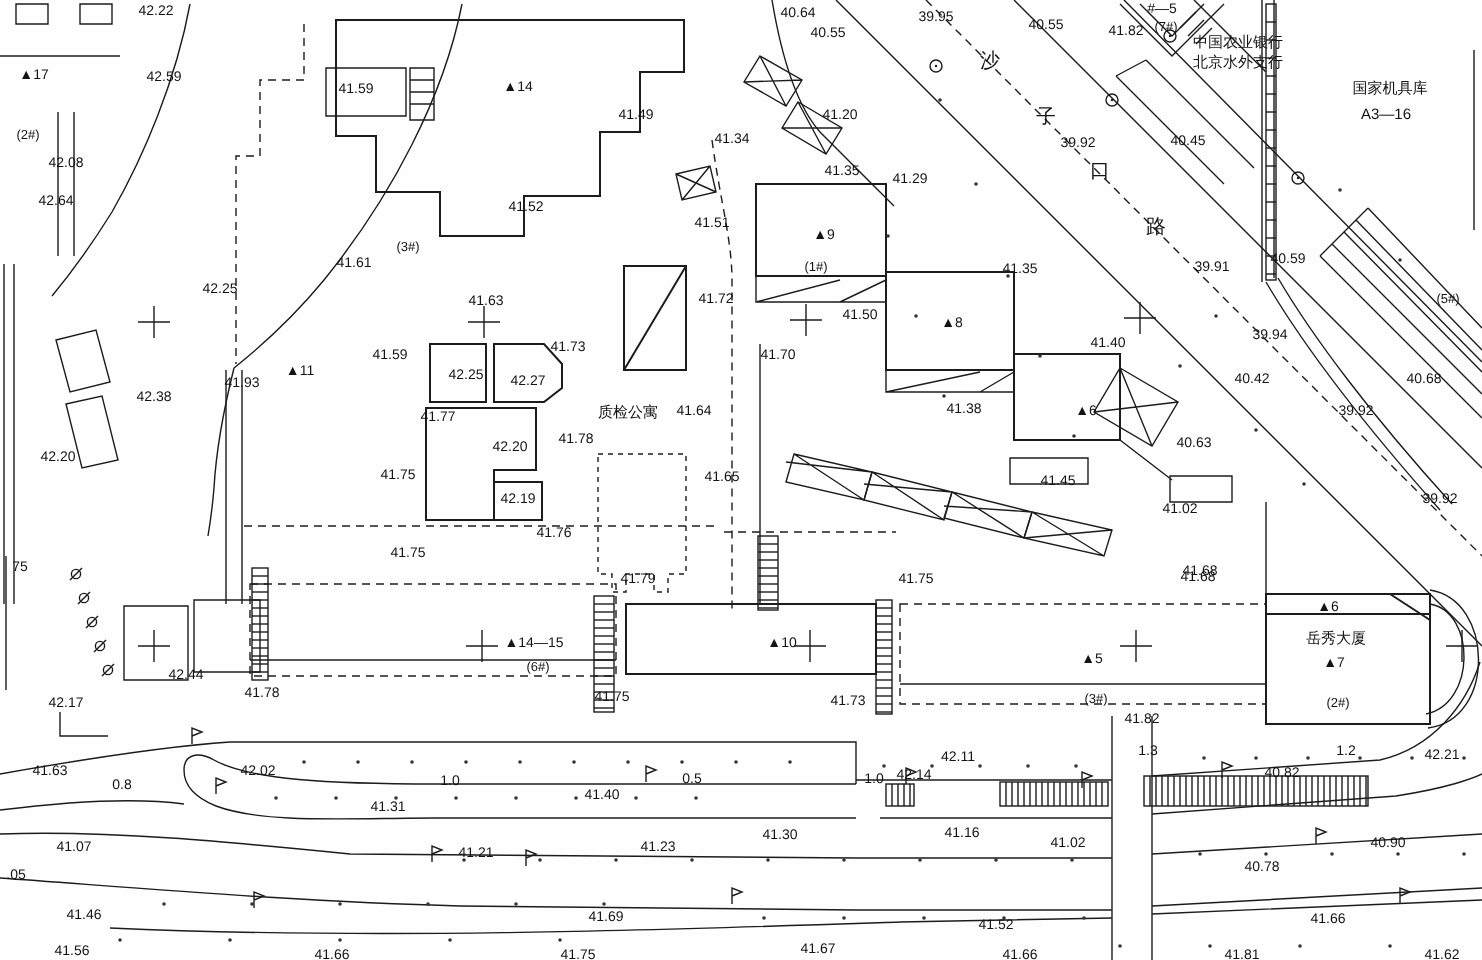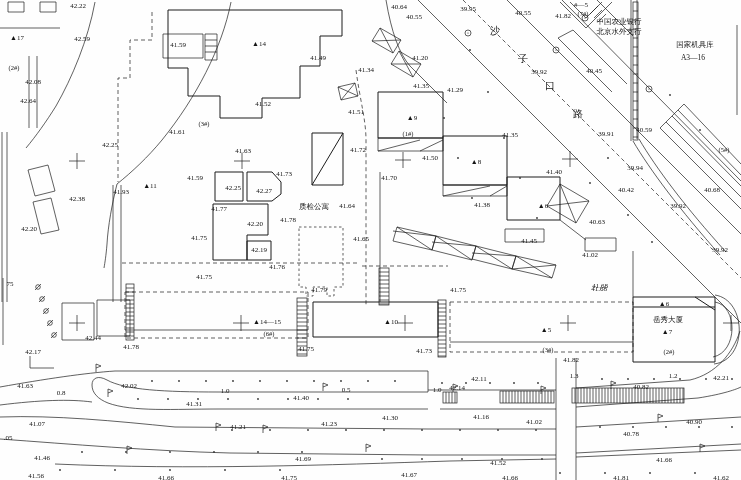--- a/index.html
+++ b/index.html
@@ -1,17 +1,17 @@
 <!DOCTYPE html>
 <html><head>
 <meta charset="utf-8">
 <style>
   html,body{margin:0;padding:0;background:#888;}
   .stage{width:741px;height:480px;background:#fefefe;position:relative;overflow:hidden;
-         font-family:Liberation Serif, serif;}
+         font-family:Liberation Sans, sans-serif;}
   svg{position:absolute;left:0;top:0;}
   .s{stroke:#1c1c1c;fill:none;stroke-width:.7;}
   .s2{stroke:#1c1c1c;fill:none;stroke-width:1;}
   .d{stroke-dasharray:4 3;}
   .dd{stroke-dasharray:2.5 2.5;}
   text.lb{fill:#141414;text-anchor:middle;}
   text.e,text.a{font-size:7px;}
   text.b{font-size:7px;}
   text.p{font-size:6.5px;}
   text.n{font-size:7.5px;}

